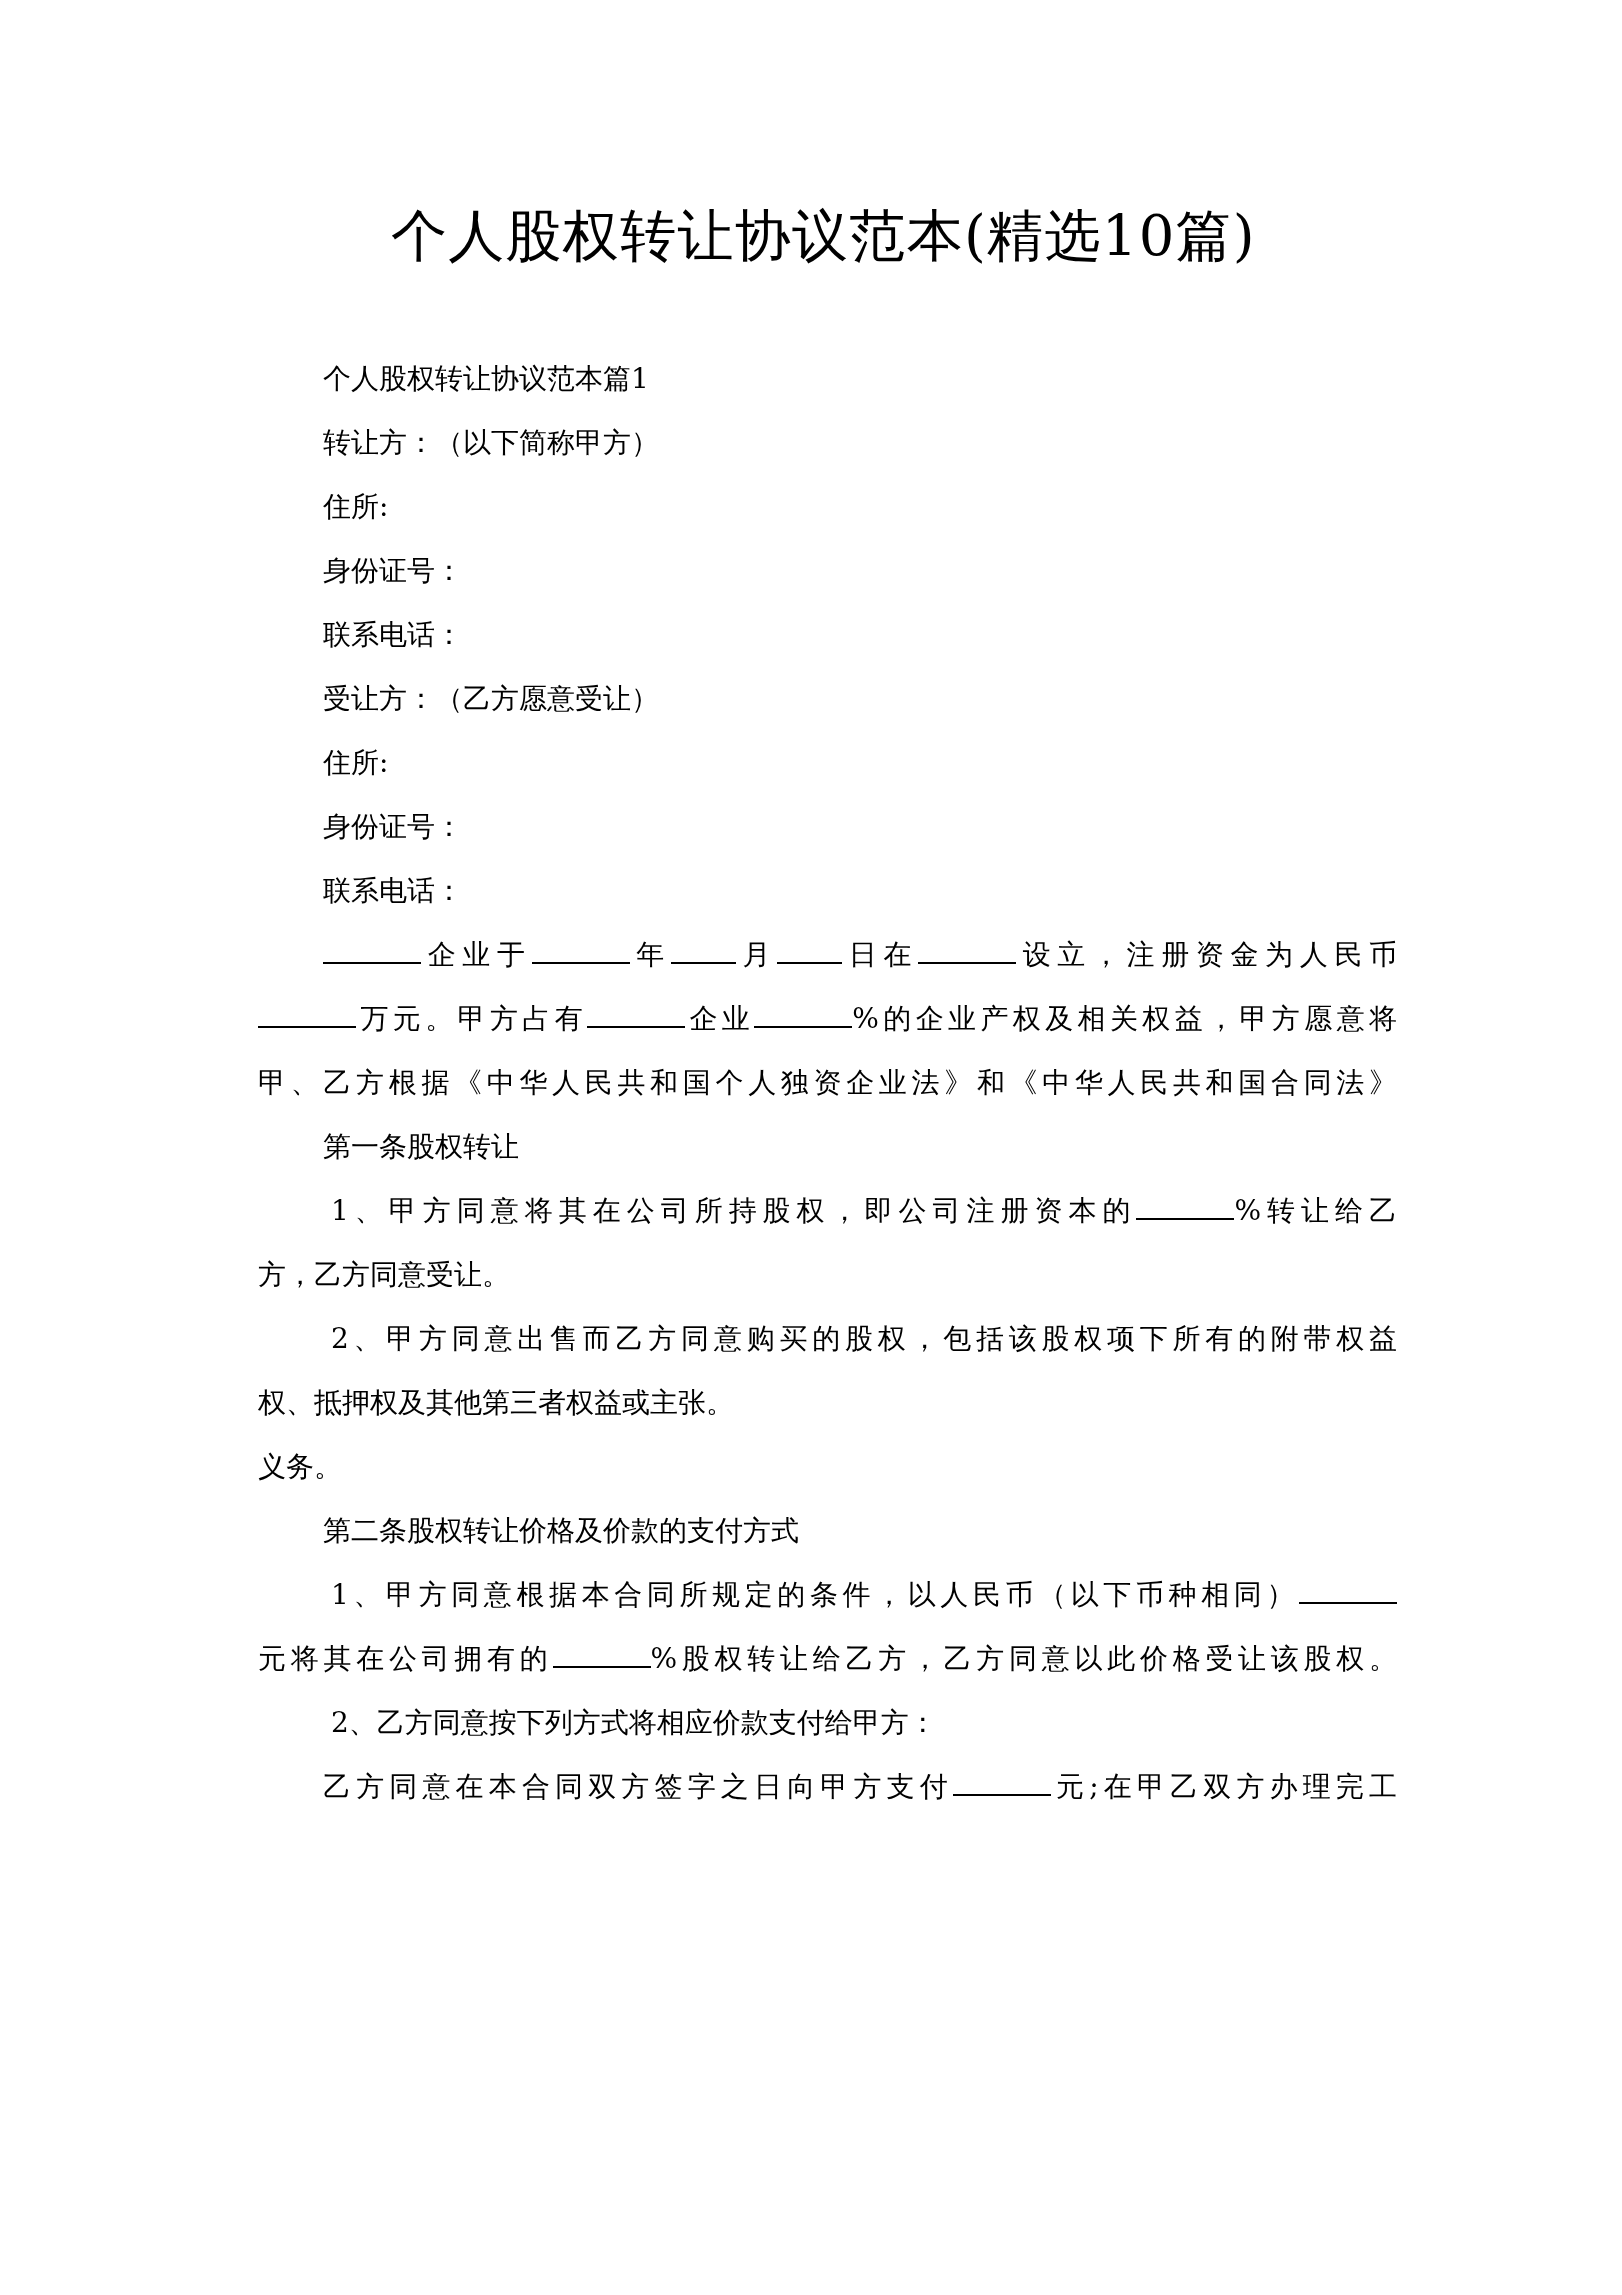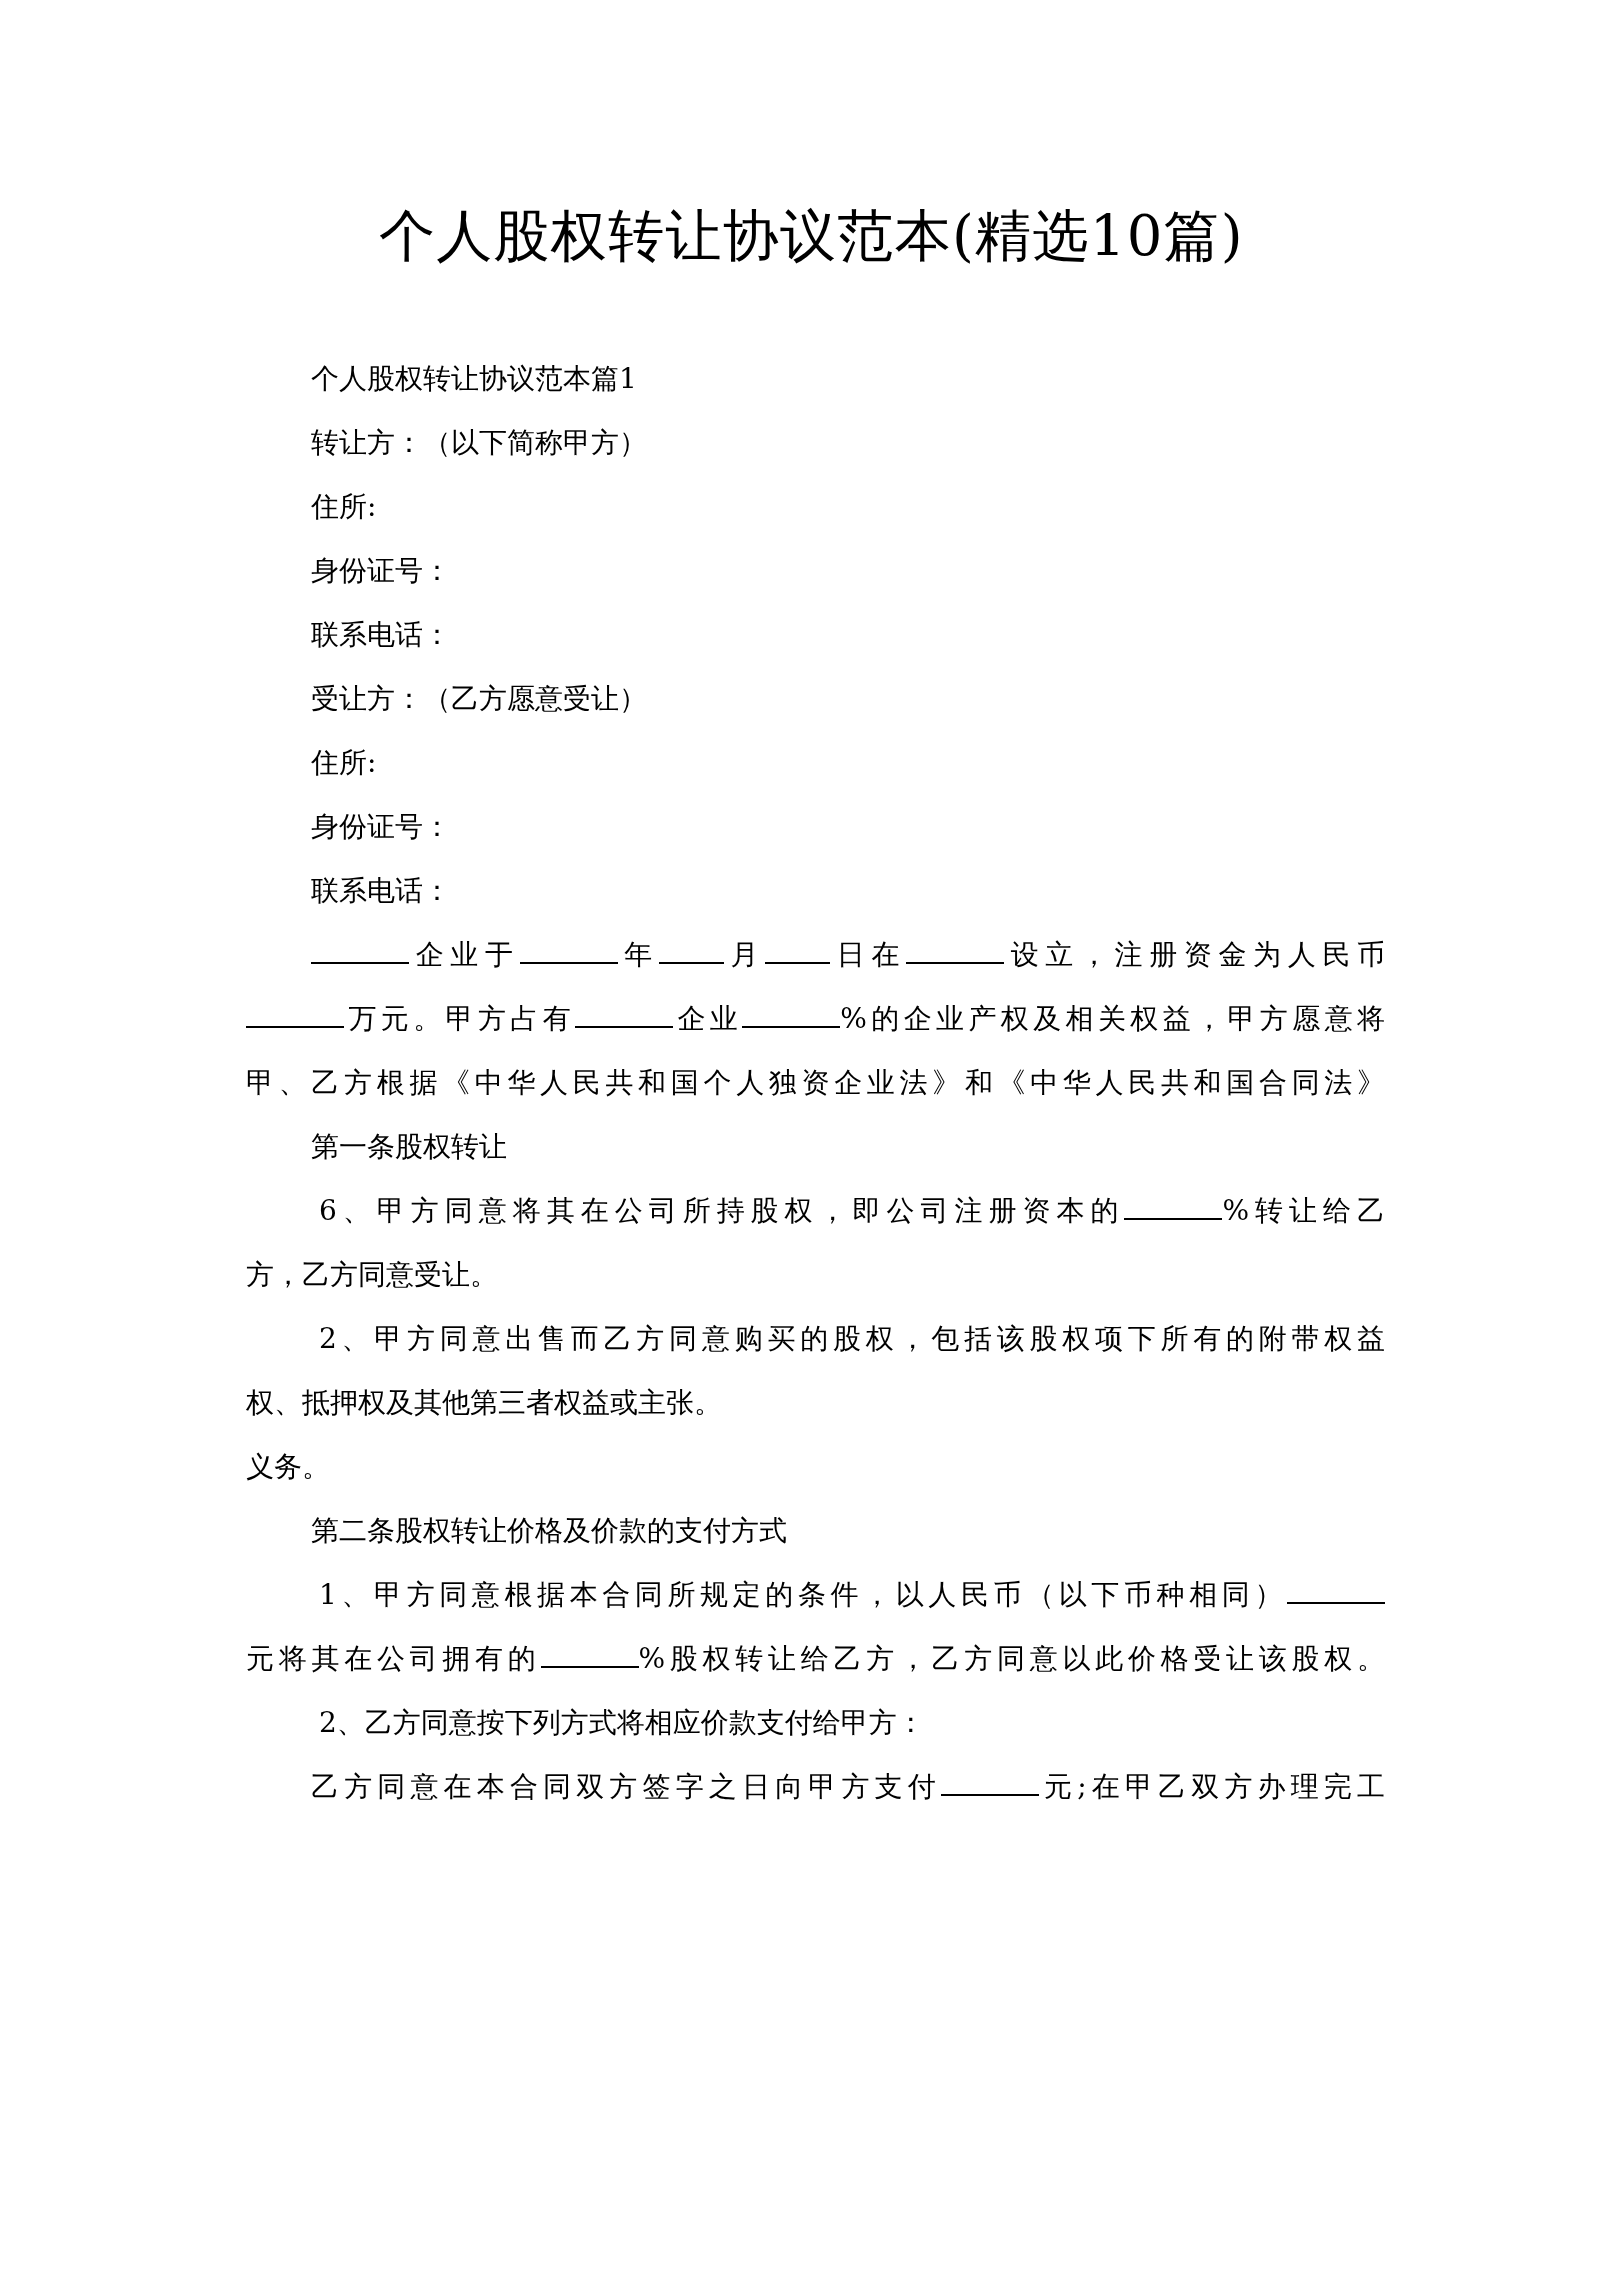--- a/index.html
+++ b/index.html
@@ -10,21 +10,21 @@
     body {
       width: 1623px;
       height: 2295px;
       position: relative;
       overflow: hidden;
       font-family: "DejaVu Serif", "Liberation Serif", serif;
       color: #000000;
     }
     .page {
       position: absolute;
-      left: 0; top: 0;
+      left: 12px; top: 0;
       width: 1576px; height: 2295px;
       background: #ffffff;
     }
     .title {
       position: absolute;
       top: 196px;
       left: 0;
       width: 1623px;
       text-align: center;
       font-size: 56px;
@@ -84,21 +84,21 @@
     <span class="line indent just">
       <span class="blank b-long"></span><span>企业于</span><span class="blank b-long"></span><span>年</span><span class="blank b-short"></span><span>月</span><span class="blank b-short"></span><span>日在</span><span class="blank b-long"></span><span>设立，注册资金为人民币</span>
     </span>
     <span class="line just">
       <span class="blank b-long"></span><span>万元。甲方占有</span><span class="blank b-long"></span><span>企业</span><span class="blank b-long"></span><span>%的企业产权及相关权益，甲方愿意将</span>
     </span>
     <span class="line just">甲、乙方根据《中华人民共和国个人独资企业法》和《中华人民共和国合同法》</span>
 
     <span class="line indent">第一条股权转让</span>
     <span class="line indent-num just">
-      <span>6、甲方同意将其在公司所持股权，即公司注册资本的</span><span class="blank b-long"></span><span>%转让给乙</span>
+      <span>1、甲方同意将其在公司所持股权，即公司注册资本的</span><span class="blank b-long"></span><span>%转让给乙</span>
     </span>
     <span class="line">方，乙方同意受让。</span>
     <span class="line indent-num just">2、甲方同意出售而乙方同意购买的股权，包括该股权项下所有的附带权益</span>
     <span class="line">权、抵押权及其他第三者权益或主张。</span>
     <span class="line">义务。</span>
 
     <span class="line indent">第二条股权转让价格及价款的支付方式</span>
     <span class="line indent-num just">
       <span>1、甲方同意根据本合同所规定的条件，以人民币（以下币种相同）</span><span class="blank b-long"></span>
     </span>

